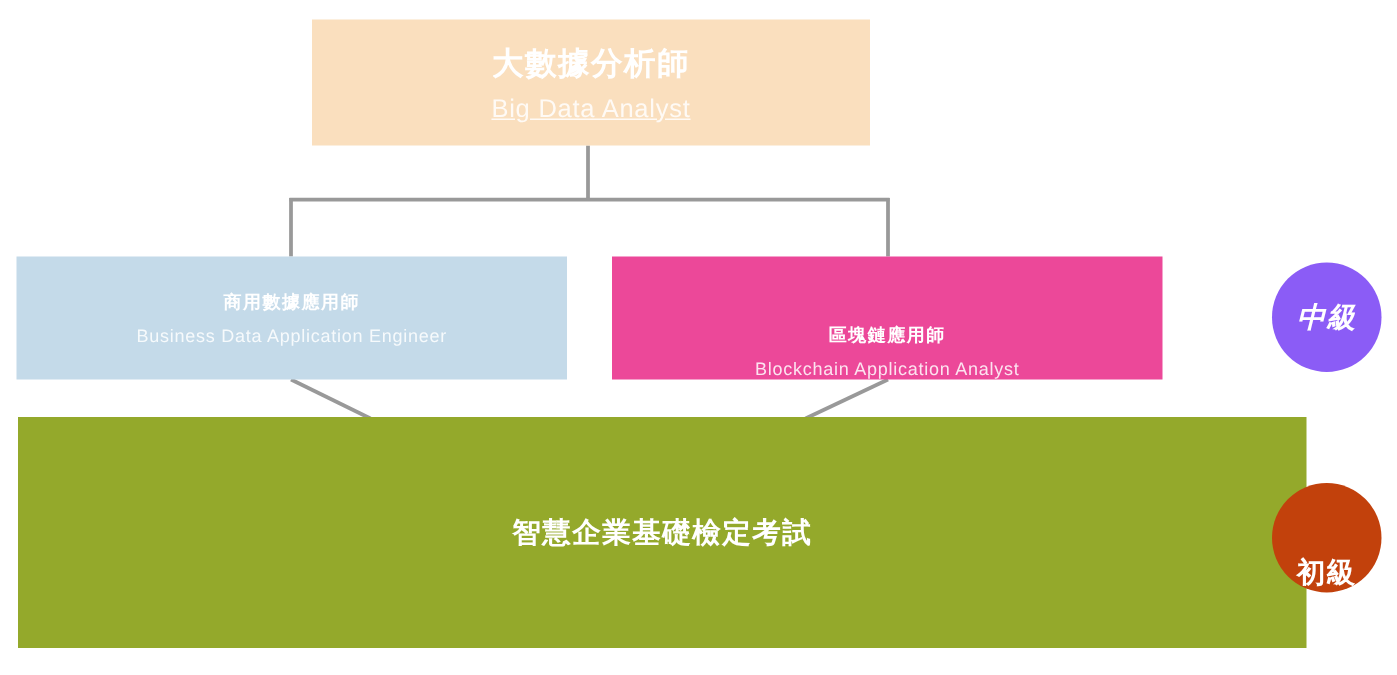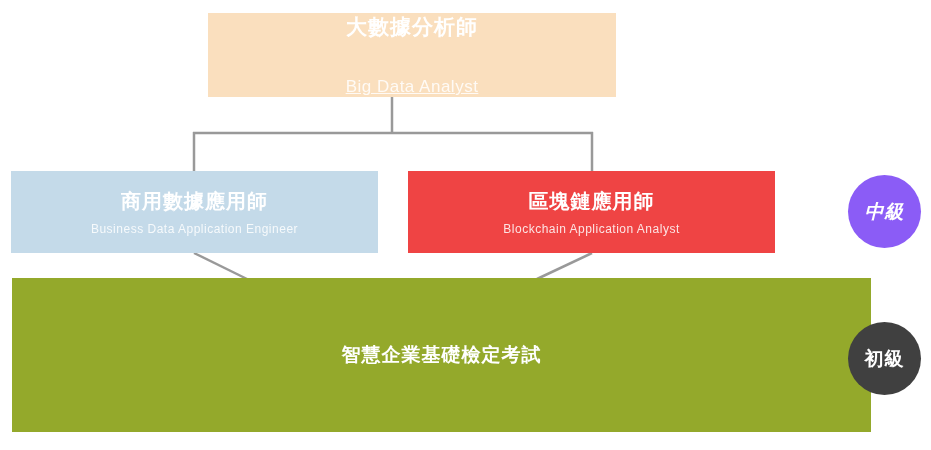--- a/index.html
+++ b/index.html
@@ -37,34 +37,33 @@
     font-weight: bold;
     color: #ffffff;
     letter-spacing: 1px;
   }
   .node .subtitle-en {
     color: rgba(255,255,255,0.85);
     letter-spacing: 0.5px;
   }
   .top-box {
     left: 208px; top: 13px;
-    width: 408px; height: 84px;
+    width: 372px; height: 84px;
     gap: 7px;
-    justify-content: space-between;
   }
   .top-box .title-zh { font-size: 21px; }
   .top-box .subtitle-en { font-size: 17px; text-decoration: underline; }
   .mid-box {
     top: 171px;
     width: 367px; height: 82px;
     gap: 7px;
   }
   .mid-box-left  { left: 11px; }
   .mid-box-right { left: 408px; }
-  .mid-box .title-zh { font-size: 20px; }
+  .mid-box .title-zh { font-size: 12px; }
   .mid-box .subtitle-en { font-size: 12px; }
   .bottom-box {
     left: 12px; top: 278px;
     width: 859px; height: 154px;
     gap: 10px;
   }
   .bottom-box .title-zh { font-size: 19px; }
   .bottom-box .subtitle-en {
     font-size: 21px;
     line-height: 34px;
@@ -103,30 +102,30 @@
   <div class="node top-box" style="background: rgb(250, 223, 190);">
     <div class="title-zh">大數據分析師</div>
     <div class="subtitle-en">Big Data Analyst</div>
   </div>
 
   <div class="node mid-box mid-box-left" style="background: rgb(196, 218, 233);">
     <div class="title-zh">商用數據應用師</div>
     <div class="subtitle-en">Business Data Application Engineer</div>
   </div>
 
-  <div class="node mid-box mid-box-right" style="background: #ef4444;">
+  <div class="node mid-box mid-box-right" style="background: #ec4899; justify-content: flex-end;">
     <div class="title-zh">區塊鏈應用師</div>
     <div class="subtitle-en">Blockchain Application Analyst</div>
   </div>
 
   <div class="node bottom-box" style="background: rgb(148, 169, 43);">
     <div class="title-zh">智慧企業基礎檢定考試</div>
   </div>
 
   <div class="level-badge level-badge-intermediate" style="background: #8b5cf6; font-style: italic;">
     <span>中級</span>
   </div>
 
-  <div class="level-badge level-badge-beginner" style="background: #404040;">
+  <div class="level-badge level-badge-beginner" style="background: #c2410c; align-items: flex-end;">
     <span>初級</span>
   </div>
 
 </div>
 
 </body></html>

